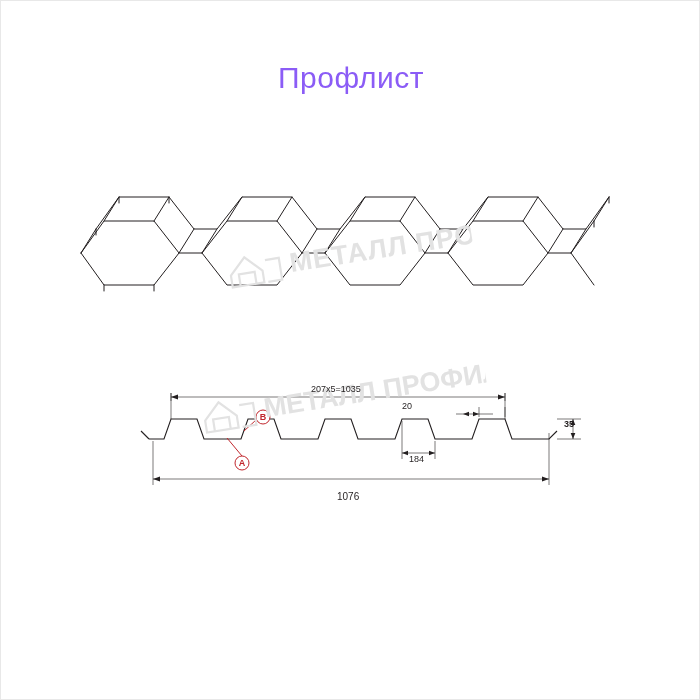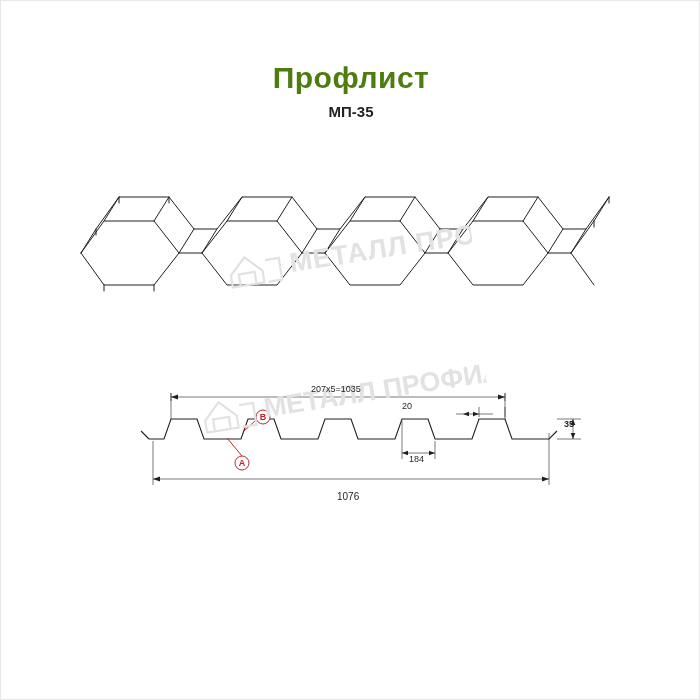--- a/index.html
+++ b/index.html
@@ -22,23 +22,23 @@
     box-sizing: border-box;
     border: 1px solid #e8e8e8;
   }
   .title {
     position: absolute;
     top: 60px;
     left: 0;
     width: 700px;
     text-align: center;
     font-size: 30px;
-    font-weight: bold;
+    font-weight: normal;
     letter-spacing: 0.5px;
-    color: #4d7c0f;
+    color: #8b5cf6;
   }
   .subtitle {
     position: absolute;
     top: 102px;
     left: 0;
     width: 700px;
     text-align: center;
     font-size: 15px;
     font-weight: bold;
     color: #231f20;
@@ -89,21 +89,20 @@
     color: #231f20;
     white-space: nowrap;
   }
 </style>
 </head>
 <body>
 
 <div class="page">
 
   <div class="title">Профлист</div>
-  <div class="subtitle">МП-35</div>
 
   <svg class="drawing" width="700" height="700" viewBox="0 0 700 700">
     <g fill="none" stroke="#231f20" stroke-width="1" stroke-linejoin="round" stroke-linecap="round">
 
       <path d="M95 228 L118 196 L168 196 L193 228 L216 228 L241 196 L291 196 L316 228 L339 228 L364 196 L414 196 L439 228 L462 228 L487 196 L537 196 L562 228 L585 228 L608 196"></path>
 
       <path d="M80 252 L103 220 L153 220 L178 252 L201 252 L226 220 L276 220 L301 252 L324 252 L349 220 L399 220 L424 252 L447 252 L472 220 L522 220 L547 252 L570 252 L593 220"></path>
 
       <path d="M95 228 L80 252"></path>
       <path d="M118 196 L103 220"></path>

